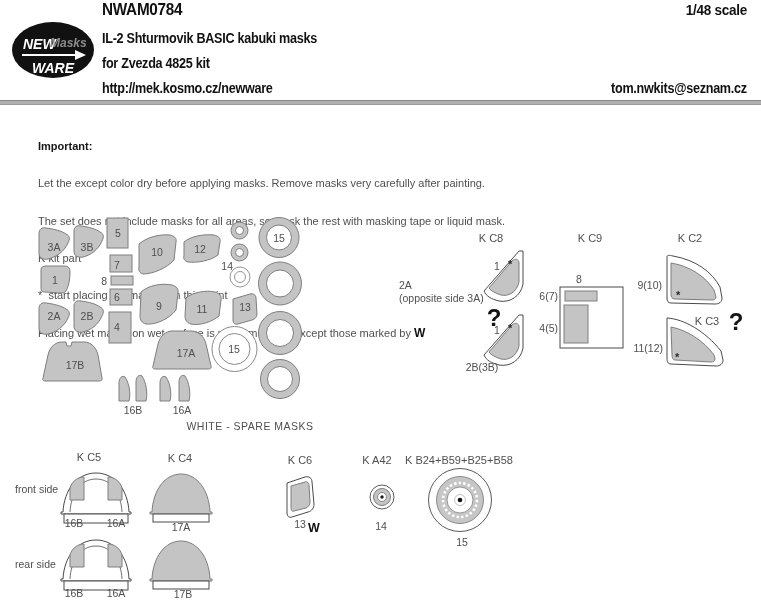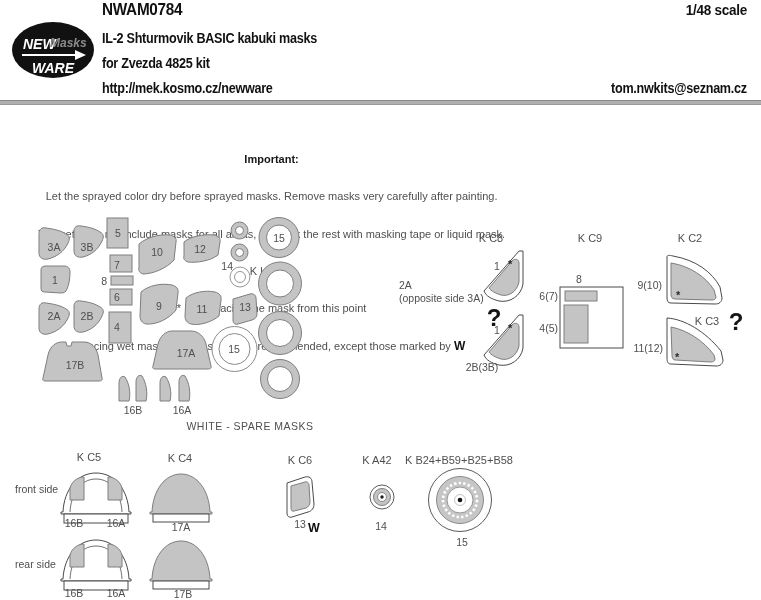--- a/index.html
+++ b/index.html
@@ -8,21 +8,21 @@
   .abs{position:absolute;}
   .hdr-bold{font-weight:bold;letter-spacing:-0.3px;transform:scaleX(.9);transform-origin:left;white-space:nowrap;color:#111;}
   .hdr-right{transform-origin:right;}
   #code{left:102px;top:0px;font-size:17px;}
   #scale{right:14px;top:1px;font-size:15px;}
   #title1{left:102px;top:30px;font-size:14px;}
   #title2{left:102px;top:55px;font-size:14px;}
   #site{left:102px;top:80px;font-size:14px;}
   #email{right:14px;top:80px;font-size:14px;}
   #bar{left:0;top:100px;width:761px;height:5px;background:#afafaf;border-top:1px solid #888;border-bottom:1px solid #9a9a9a;box-sizing:border-box;}
-  #important{left:38px;top:128px;font-size:11px;line-height:12.45px;color:#4f4f4f;white-space:pre;text-align:center;}
+  #important{left:38px;top:115px;font-size:11px;line-height:12.45px;color:#4f4f4f;white-space:pre;}
   #important .head{font-weight:bold;color:#161616;}
   #important .wsym{font-weight:bold;color:#111;font-size:12px;}
   svg text{font-family:"Liberation Sans",sans-serif;font-size:10.5px;fill:#4f4f4f;}
   svg text.ttl{font-size:11px;}
   svg text.q{font-size:24px;font-weight:bold;fill:#151515;}
   svg text.ast{font-size:11px;font-weight:bold;fill:#2a2a2a;}
   svg text.wsym{font-size:12.5px;font-weight:bold;fill:#111;}
   .mid{text-anchor:middle;} .end{text-anchor:end;}
   .m{fill:#c4c4c4;stroke:#7e7e7e;stroke-width:1;}
   .o{fill:#fff;stroke:#4a4a4a;stroke-width:1;}
@@ -45,21 +45,21 @@
   <div id="code" class="abs hdr-bold">NWAM0784</div>
   <div id="scale" class="abs hdr-bold hdr-right">1/48 scale</div>
   <div id="title1" class="abs hdr-bold">IL-2 Shturmovik BASIC kabuki masks</div>
   <div id="title2" class="abs hdr-bold">for Zvezda 4825 kit</div>
   <div id="site" class="abs hdr-bold">http://mek.kosmo.cz/newware</div>
   <div id="email" class="abs hdr-bold hdr-right">tom.nwkits@seznam.cz</div>
   <div id="bar" class="abs"></div>
 
   <div id="important" class="abs">
     <div class="head">Important:</div>
-    <div>Let the sprayed color dry before sprayed masks. Remove masks very carefully after painting.</div>
+    <div>Let the except color dry before applying masks. Remove masks very carefully after painting.</div>
     <div>The set does not include masks for all areas, so mask the rest with masking tape or liquid mask.</div>
     <div>K kit part</div>
     <div>*  start placing the mask from this point</div>
     <div><span>Placing wet masks on wet surface is recommended, except those marked by </span><span class="wsym">W</span></div>
   </div>
 
   <svg class="abs" style="left:0;top:0;" width="761" height="600" viewBox="0 0 761 600">
 
     <g>
       <path class="m" d="M39,234 C39,229 42,227 46,228 C54,229 62,231 66,234 C70,236 70,239 68,243 C64,252 56,257 48,259 C43,260 39,258 39,253 Z"></path>

